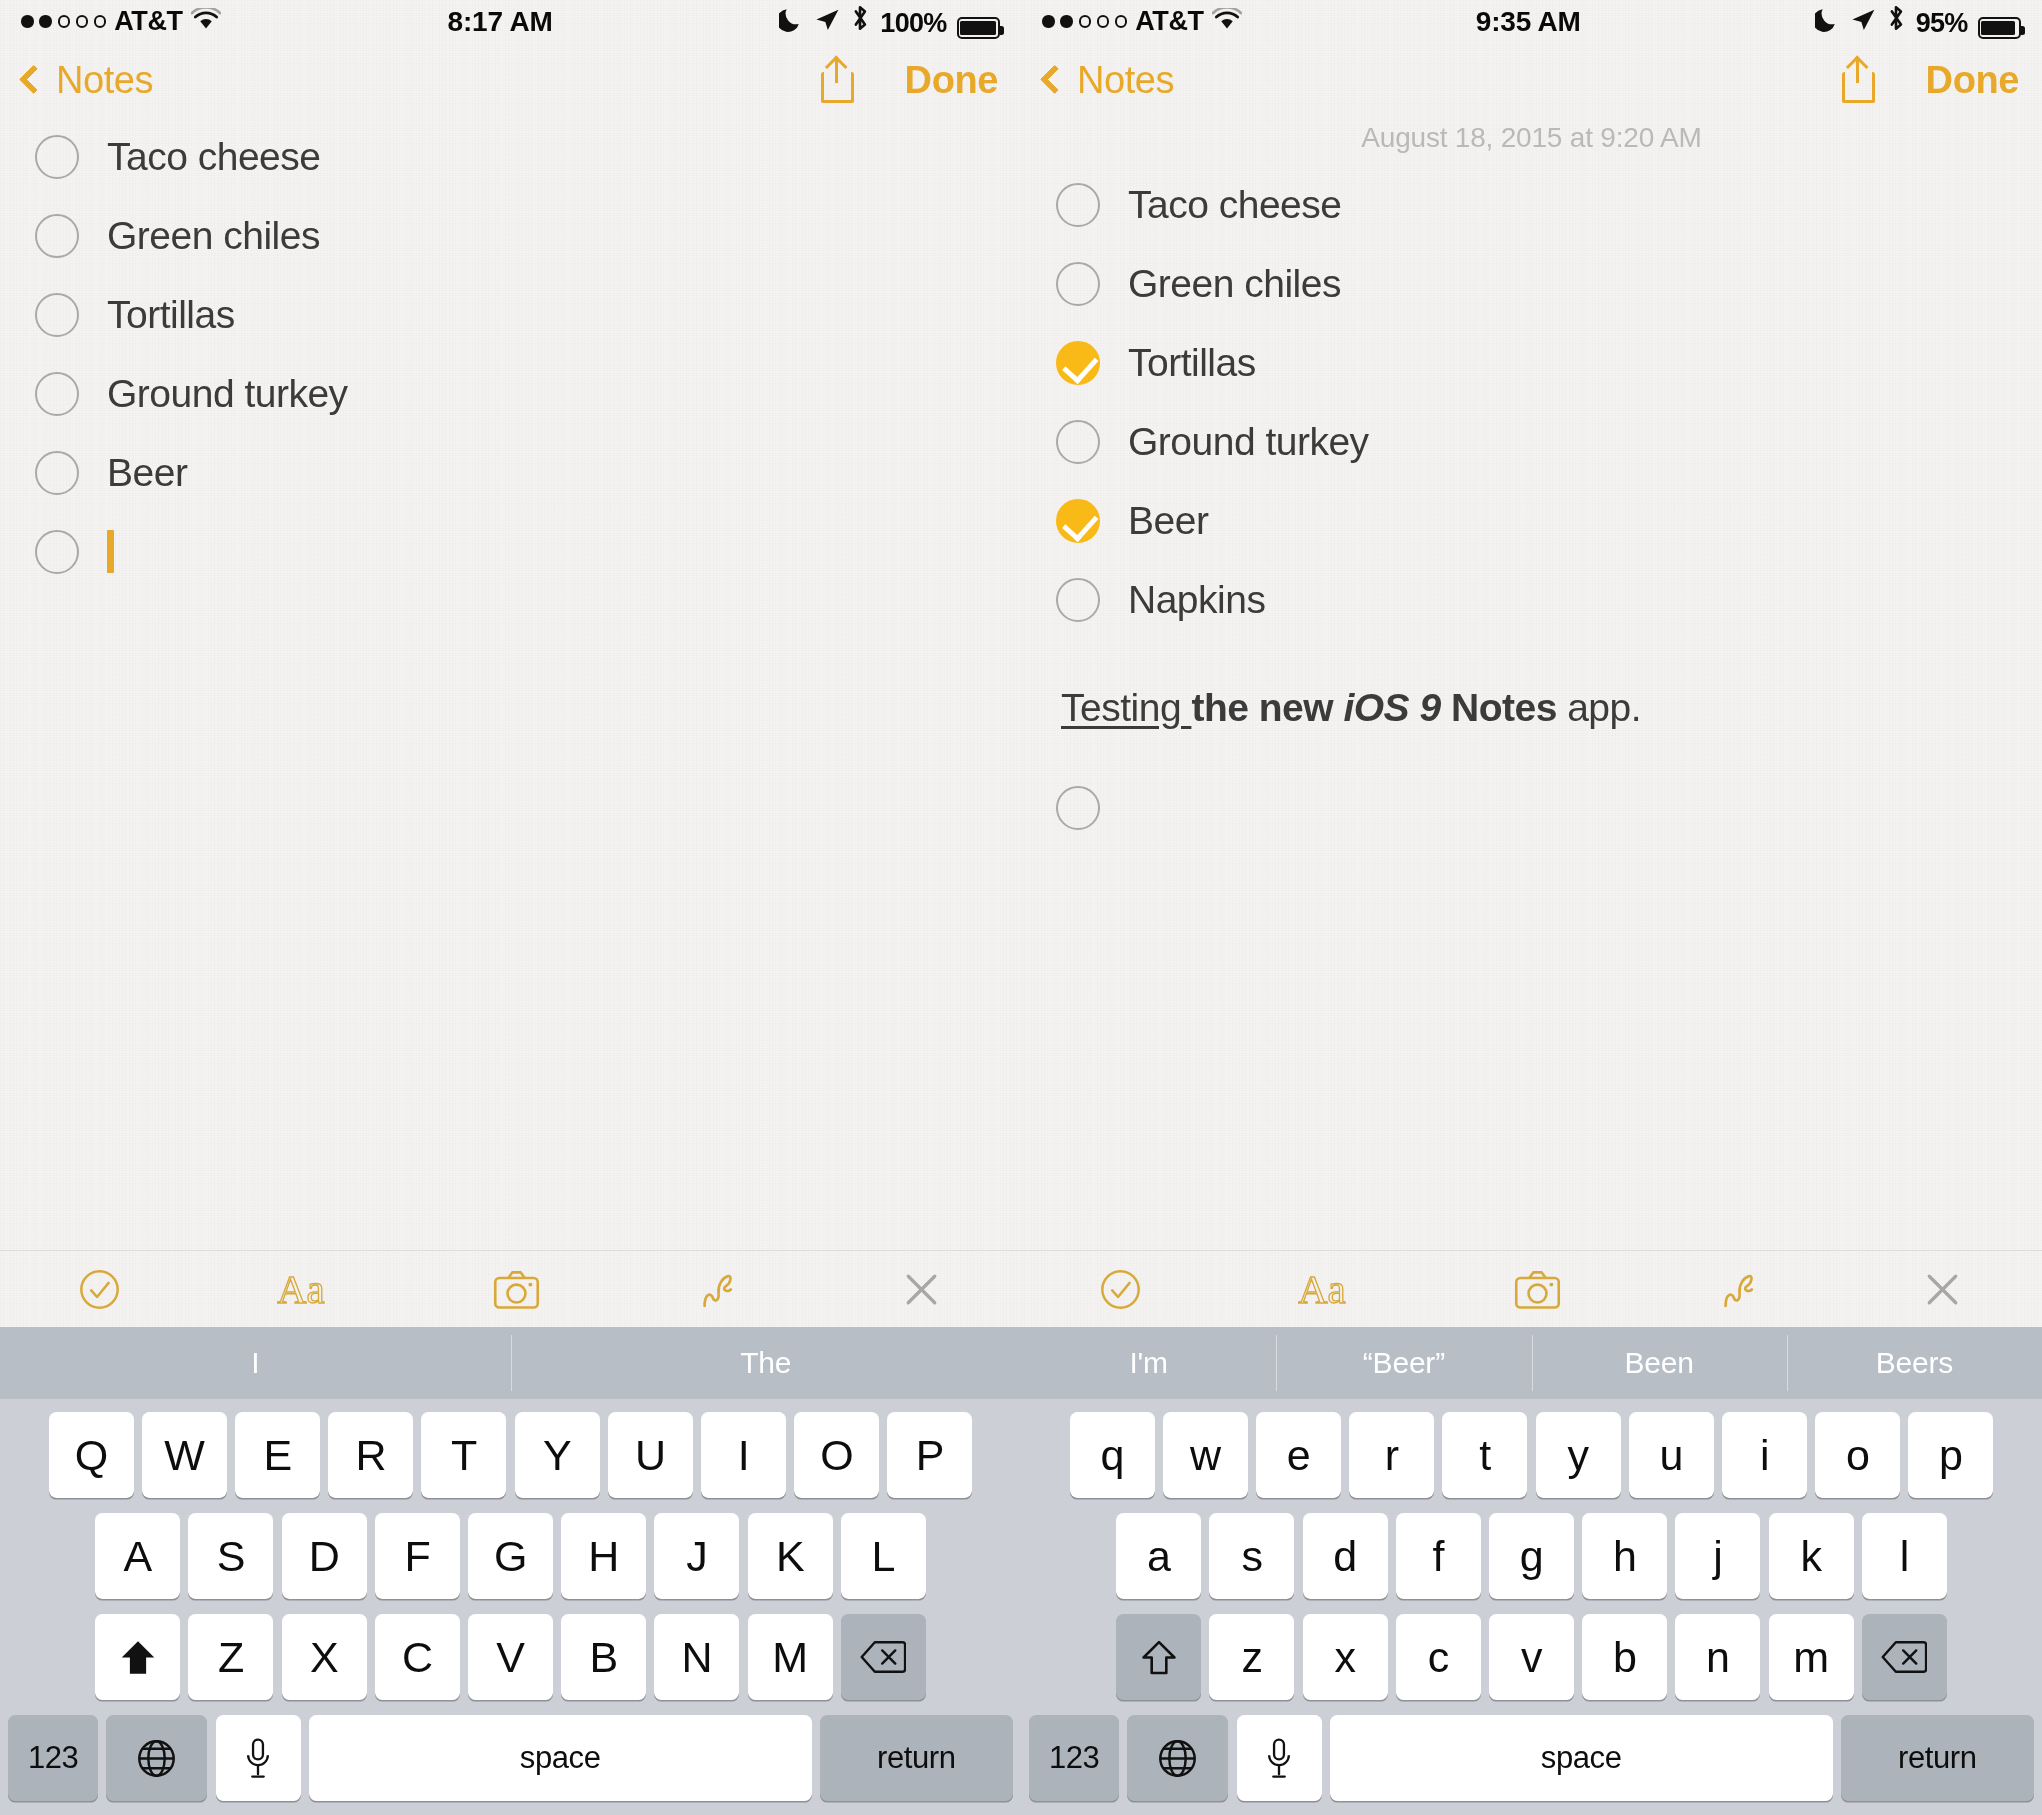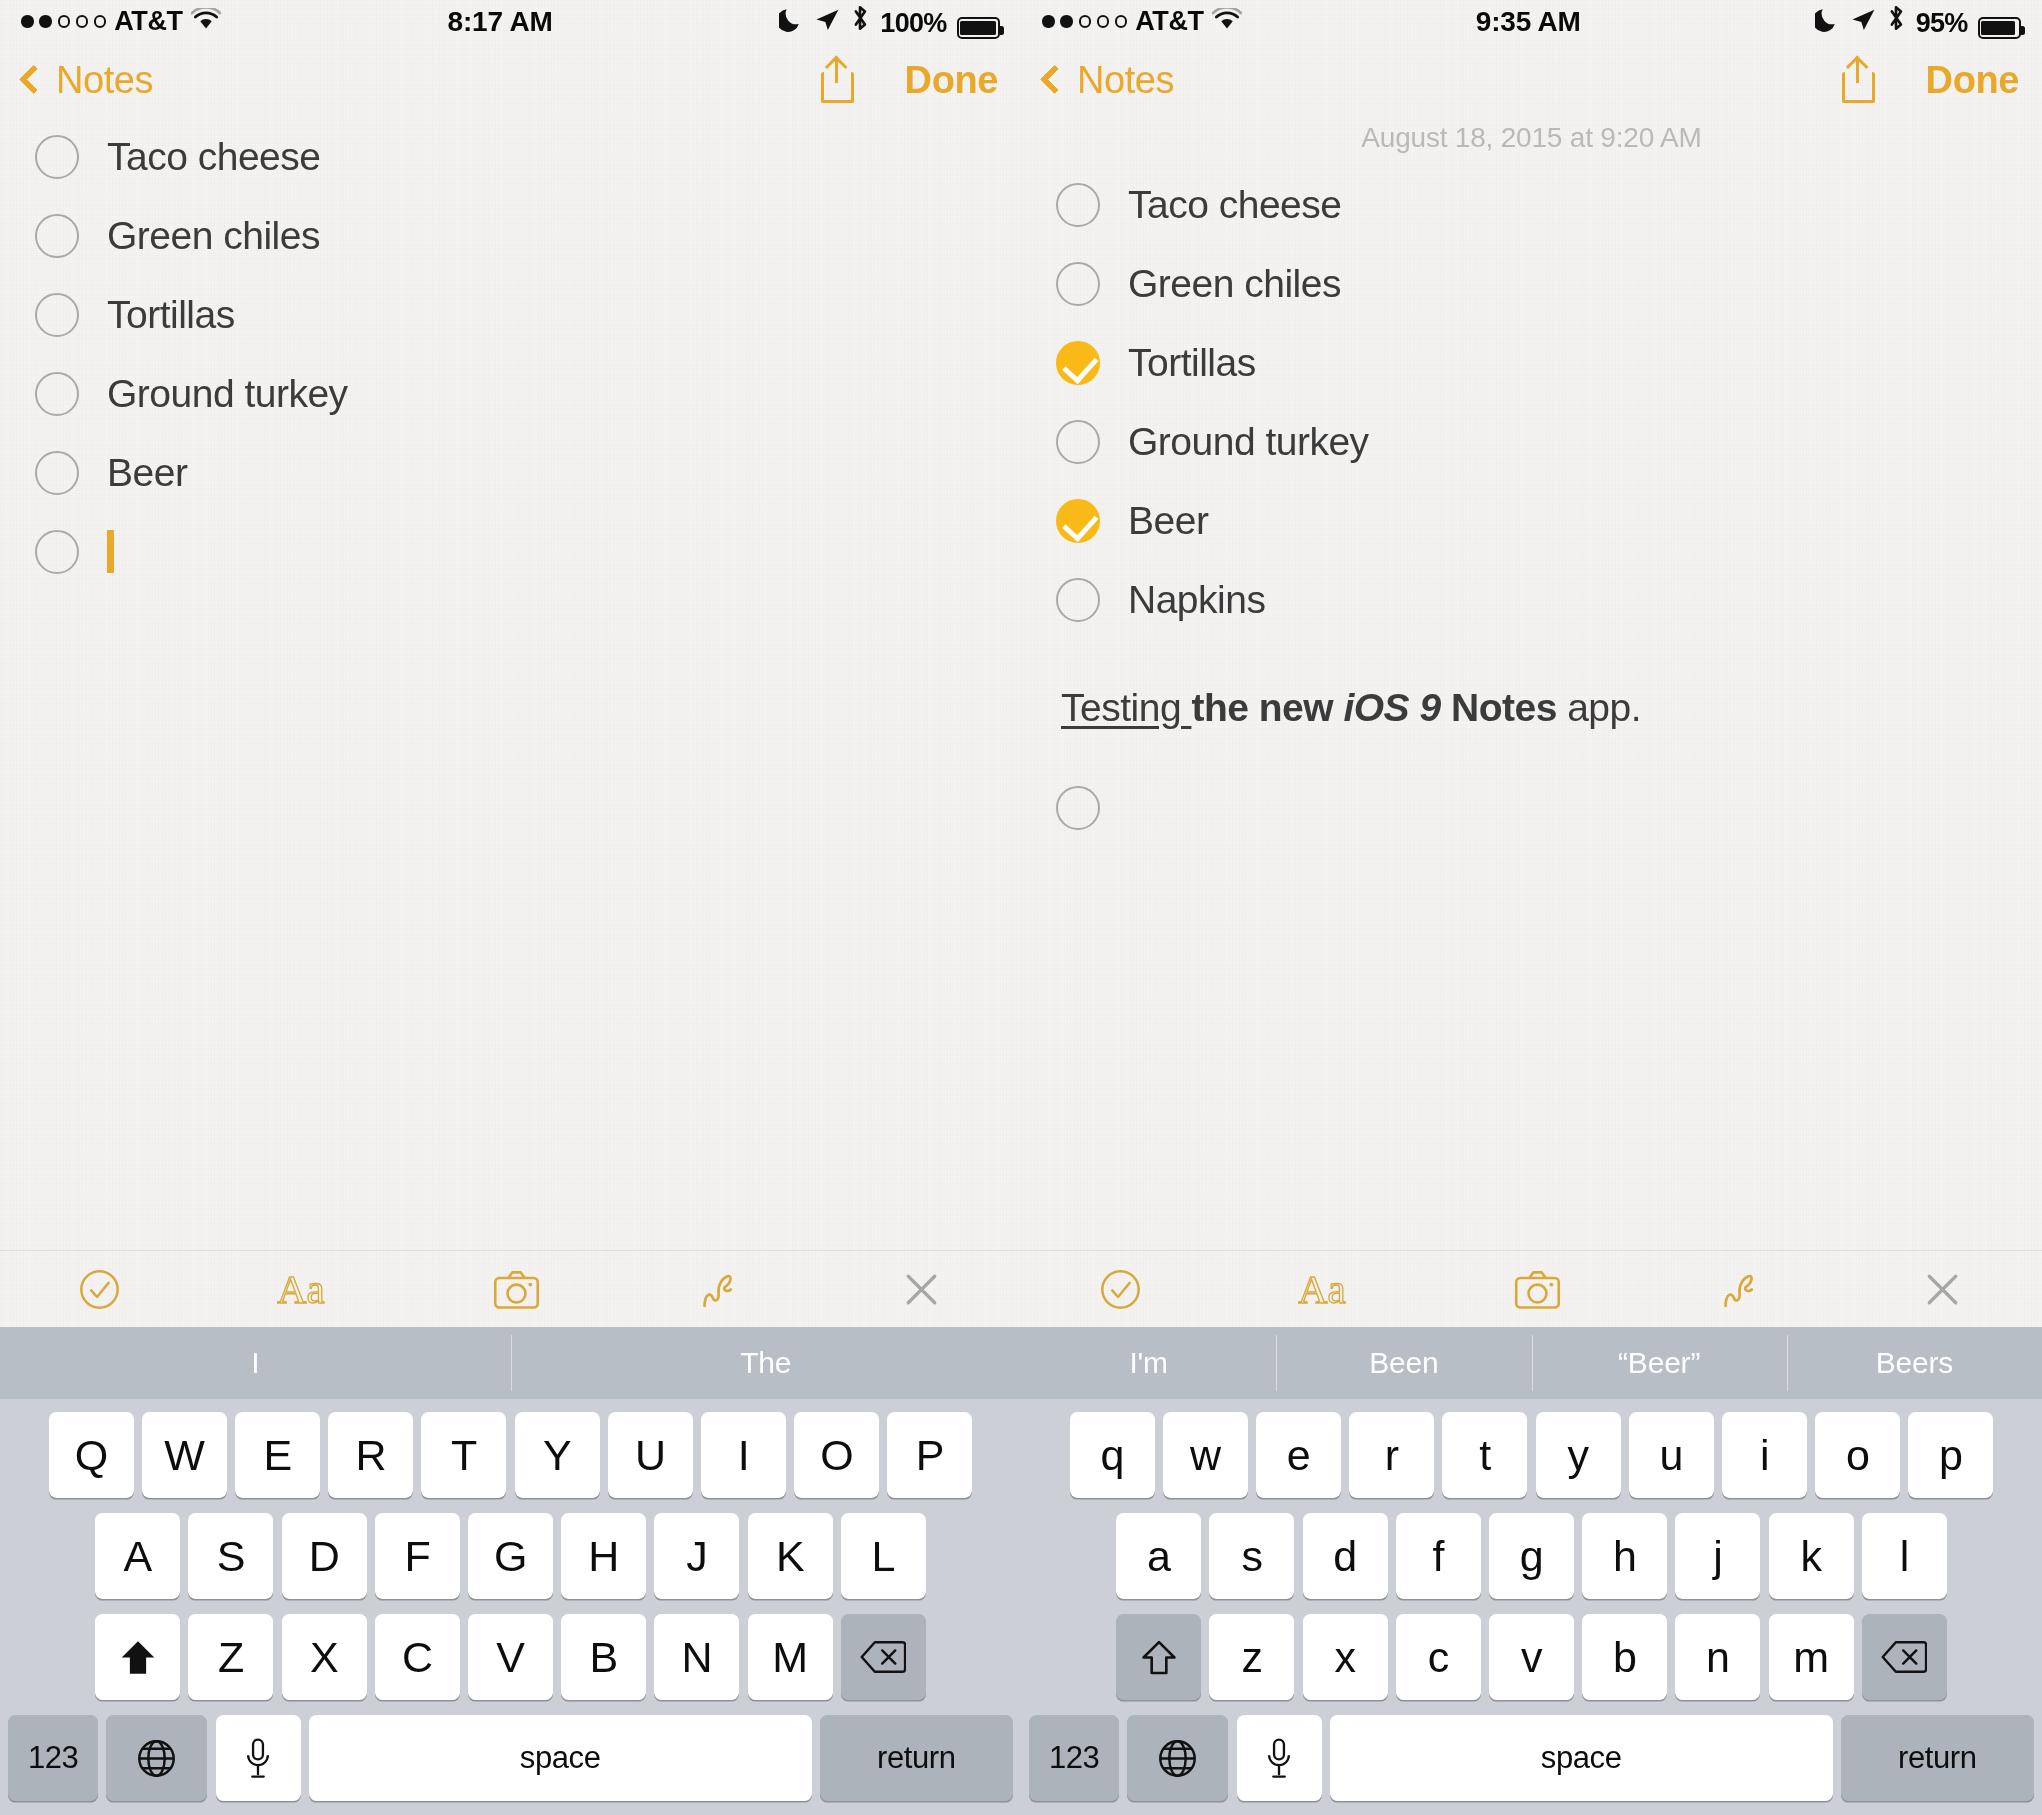--- a/index.html
+++ b/index.html
@@ -413,22 +413,22 @@
       <span class="nb-ic">
         <svg width="43" height="43" viewBox="0 0 52 52">
             <path d="M10 10 L42 42 M42 10 L10 42" stroke="#a7a7a5" stroke-width="4" stroke-linecap="round"></path>
           </svg>
       </span>
     </div>
 
     <div class="kb">
       <div class="suggbar">
         <div class="sugg">I'm</div>
+        <div class="sugg">“Beer”</div>
         <div class="sugg">Been</div>
-        <div class="sugg">“Beer”</div>
         <div class="sugg">Beers</div>
       </div>
 
       <div class="krow r1">
         <div class="key">q</div>
         <div class="key">w</div>
         <div class="key">e</div>
         <div class="key">r</div>
         <div class="key">t</div>
         <div class="key">y</div>

